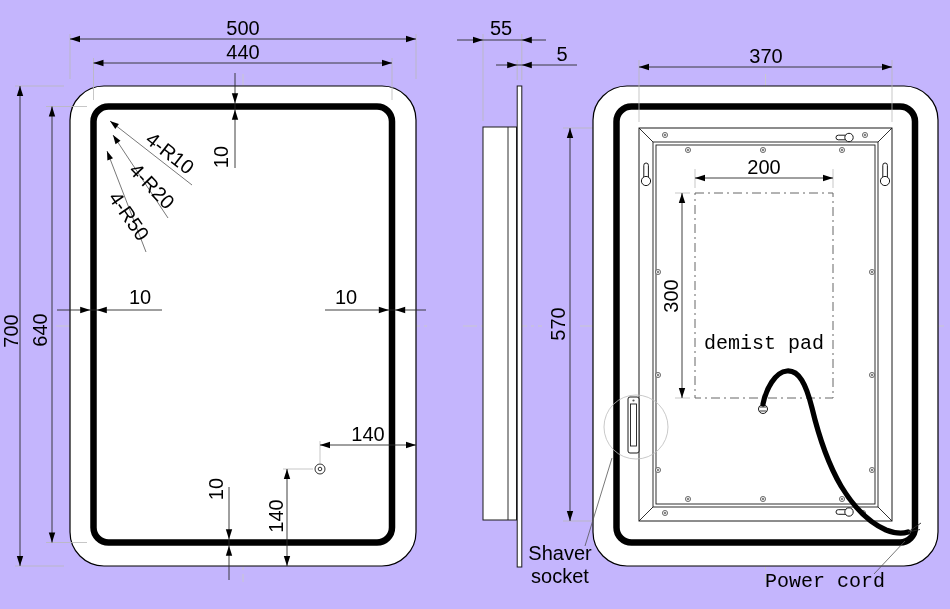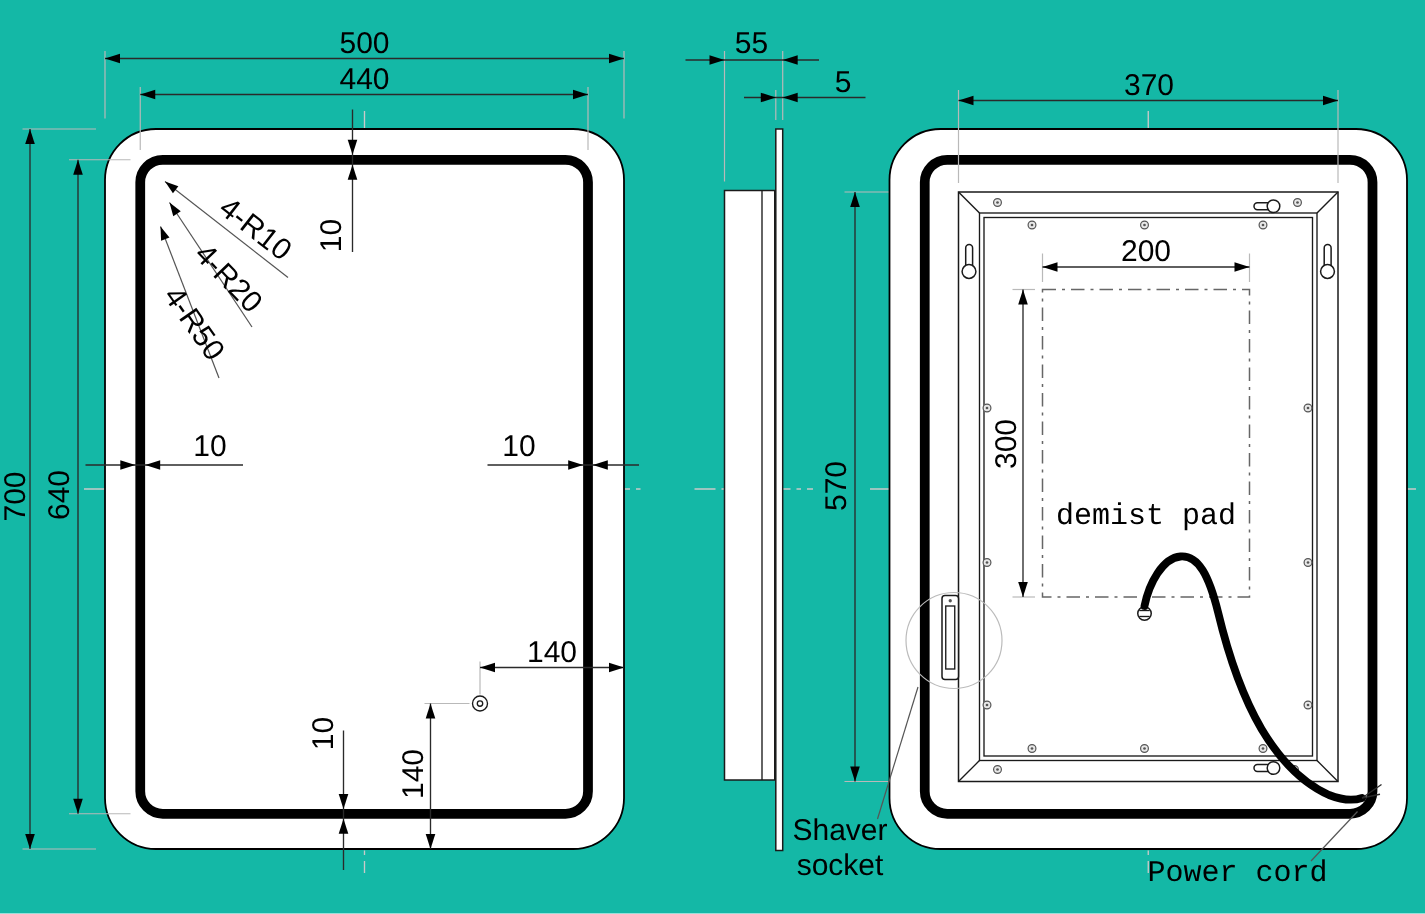--- a/index.html
+++ b/index.html
@@ -1,16 +1,16 @@
 <!DOCTYPE html>
 <html><head>
 <meta charset="utf-8">
 <style>
   html,body{margin:0;padding:0;background:#fff;}
-  .sheet{position:relative;width:950px;height:609px;background:#14b8a6;overflow:hidden;}
+  .sheet{position:relative;width:950px;height:609px;background:#c4b5fd;overflow:hidden;}
   svg{display:block;}
   .ol{fill:#fff;stroke:#000;stroke-width:1.2;}
   .th{fill:none;stroke:#000;stroke-width:6.5;}
   .fr{fill:#fff;stroke:#1a1a1a;stroke-width:1;}
   .tn{fill:none;stroke:#1a1a1a;stroke-width:0.9;}
   .xl{stroke:#b9b9b9;stroke-width:0.8;}
   .cl{stroke:#c9c9c9;stroke-width:0.9;stroke-dasharray:14 4 3 4;fill:none;}
   .dsh{fill:none;stroke:#666;stroke-width:1;stroke-dasharray:9 4 2 4;}
   .dl{stroke:#2a2a2a;stroke-width:0.9;fill:none;}
   .ld{stroke:#555;stroke-width:0.8;fill:none;}

